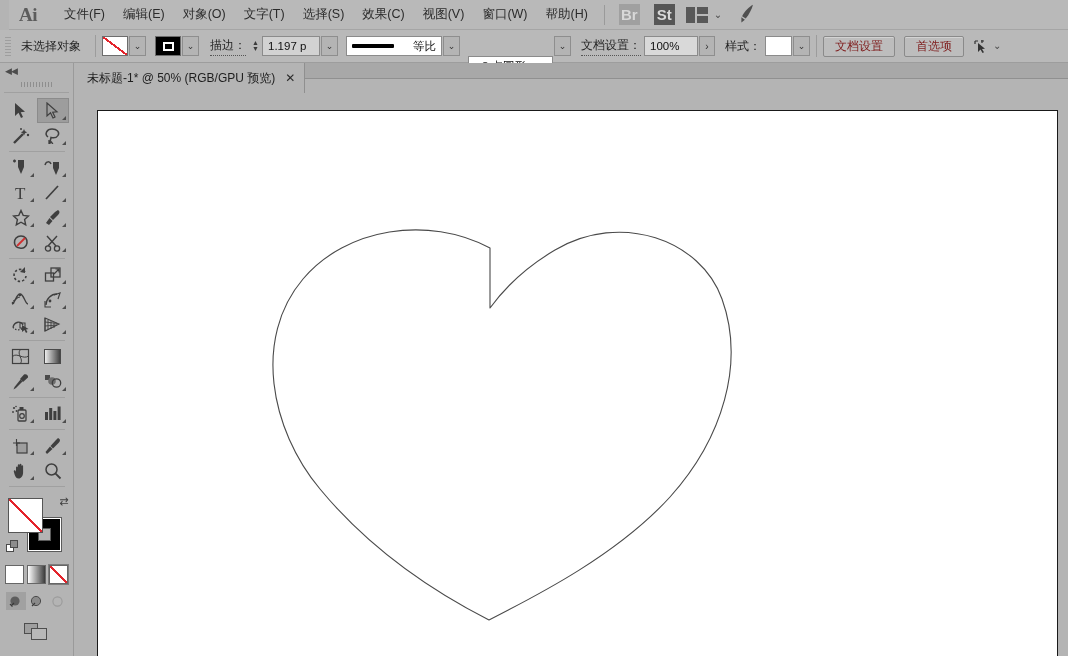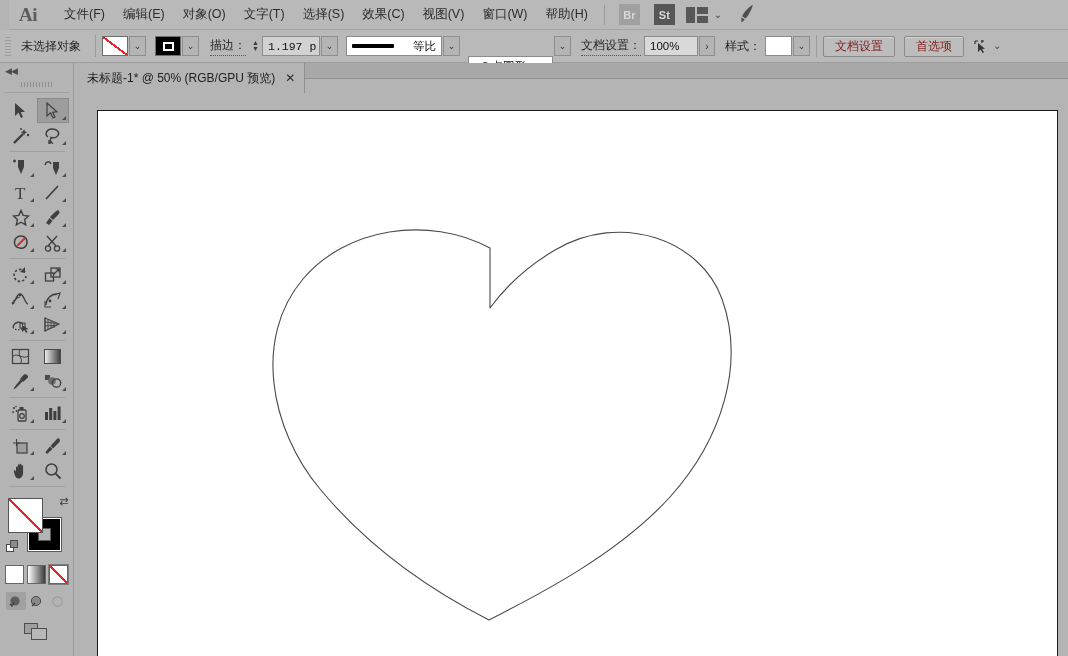--- a/index.html
+++ b/index.html
@@ -39,21 +39,21 @@
     font-size: 12.5px; color: #2b2b2b;
     white-space: nowrap; cursor: default;
   }
   .mb-spacer { flex: 0 0 8px; }
   .mb-divider {
     width: 1px; height: 20px; background: #9a9a9a; margin: 0 7px;
   }
   .app-chip {
     width: 21px; height: 21px;
     display: flex; align-items: center; justify-content: center;
-    font-size: 11px; font-weight: bold;
+    font-size: 15px; font-weight: bold;
     margin: 0 7px;
   }
   .chip-br { background: #a0a0a0; color: #d8d8d8; }
   .chip-st { background: #565656; color: #d9d9d9; }
   .layout-icon {
     width: 22px; height: 16px; margin-left: 4px;
     display: grid; grid-template-columns: 9px 11px; grid-template-rows: 7px 7px;
     gap: 2px;
   }
   .layout-icon i { background: #585858; display: block; }
@@ -114,21 +114,21 @@
   }
   .spin {
     width: 13px; height: 20px;
     display: flex; flex-direction: column; align-items: center; justify-content: center;
     color: #3a3a3a; font-size: 7px; line-height: 6px;
   }
   .num-field {
     width: 58px; height: 20px;
     background: #d2d2d2; border: 1px solid #8b8b8b;
     display: flex; align-items: center; padding-left: 5px;
-    font-family: Liberation Mono, monospace;
+    font-family: Liberation Sans, sans-serif;
     font-size: 11.5px; color: #111;
   }
   .white-field {
     height: 20px; background: #fff; border: 1px solid #8b8b8b;
     display: flex; align-items: center; padding: 0 5px;
     font-size: 11.5px; color: #111; white-space: nowrap;
   }
   .profile-field { width: 96px; justify-content: flex-start; gap: 19px; }
   .profile-line {
     width: 56px; height: 4px; background: #000; border-radius: 1px;

